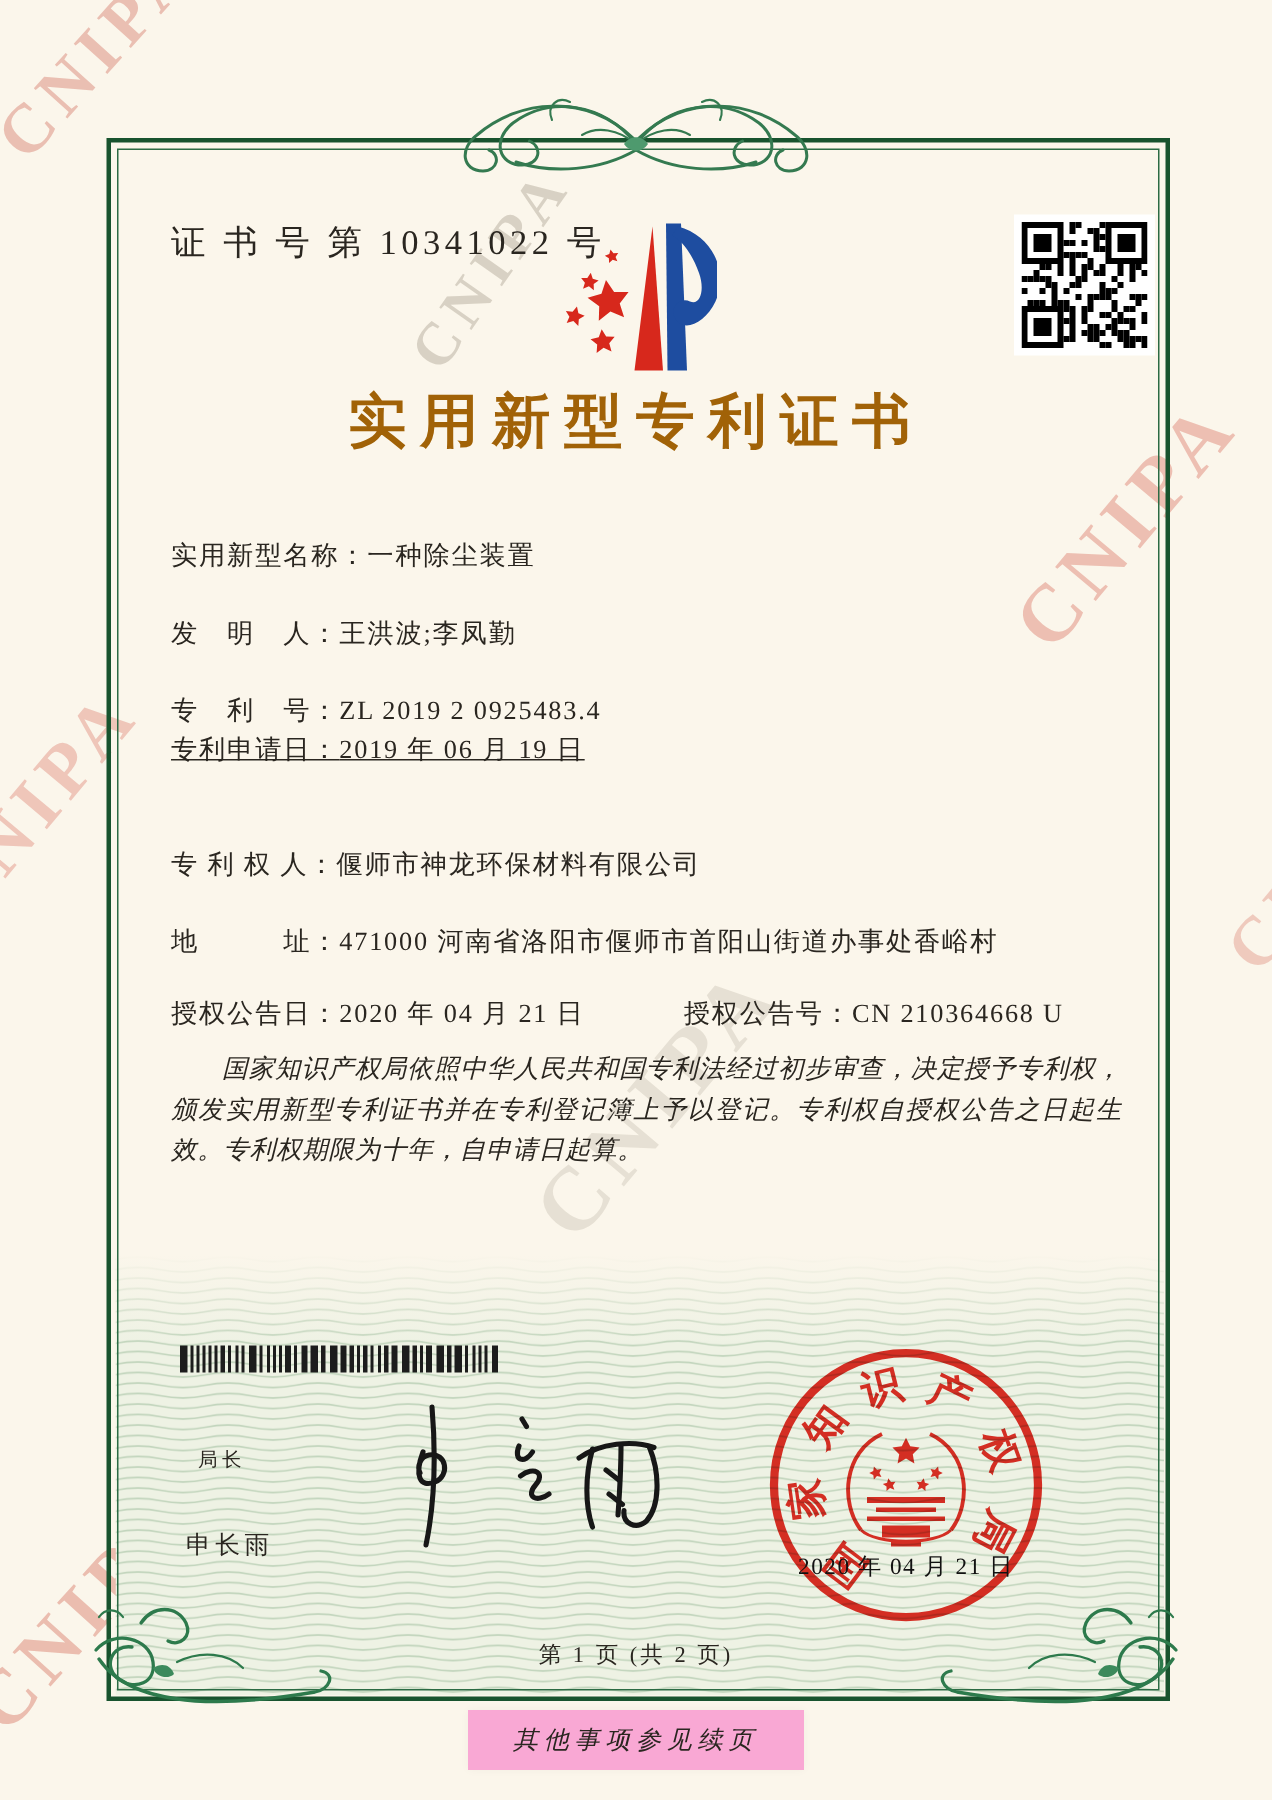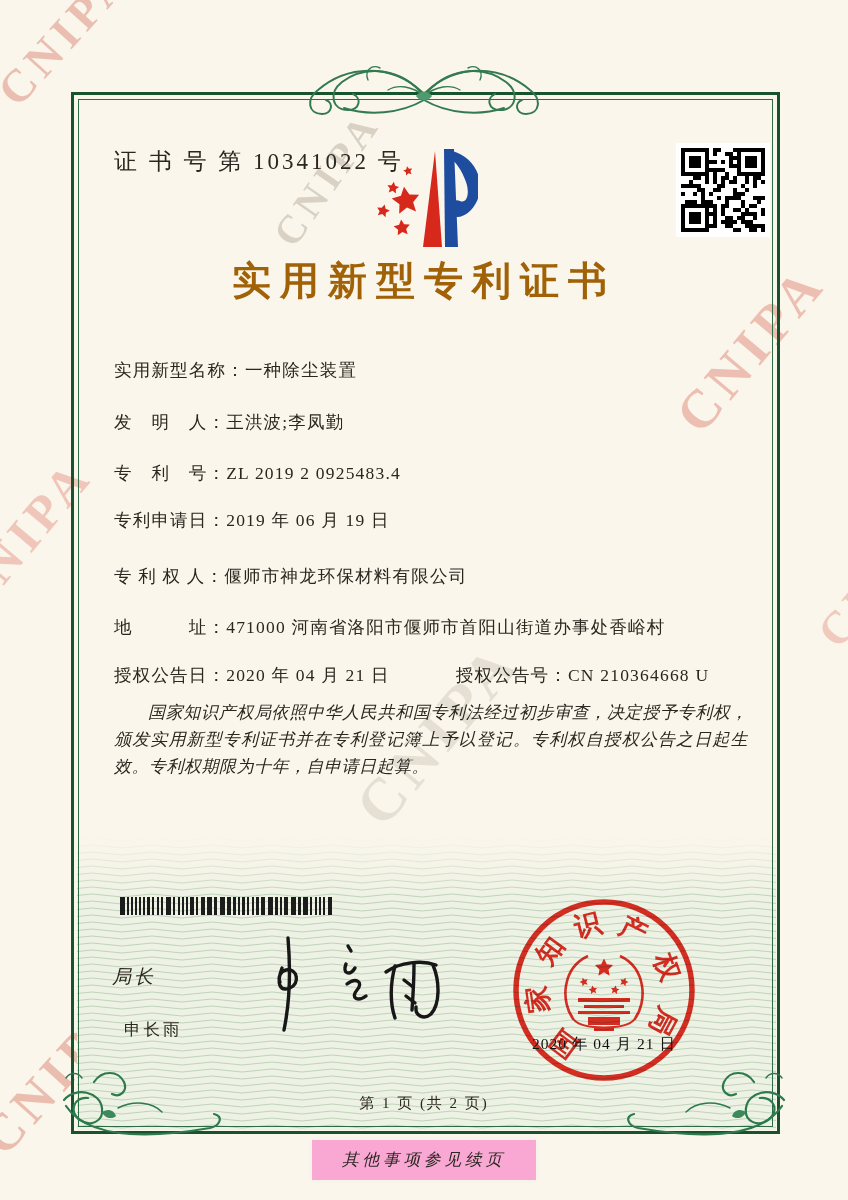--- a/index.html
+++ b/index.html
@@ -42,22 +42,22 @@
              line-height:27px;text-align:justify;font-style:italic;letter-spacing:.5px;}
   .body-text p{margin:0;text-indent:2em;}
 
   
   .band{position:absolute;left:77px;top:836px;width:699px;height:294px;}
   .band-fade{position:absolute;left:77px;top:836px;width:699px;height:60px;
              background:linear-gradient(to bottom,#fbf6eb,rgba(251,246,235,0));}
 
   
   .barcode{position:absolute;left:120px;top:896px;}
-  .sig-title{position:absolute;left:112px;top:964px;font-size:19px;letter-spacing:3px;
-             font-family:"Liberation Sans","DejaVu Sans",sans-serif;font-style:italic;}
+  .sig-title{position:absolute;left:132px;top:964px;font-size:13px;letter-spacing:3px;
+             font-family:"Liberation Sans","DejaVu Sans",sans-serif;}
   .sig-name{position:absolute;left:124px;top:1000px;font-size:16.5px;letter-spacing:3px;
             font-family:"Liberation Sans","DejaVu Sans",sans-serif;margin-top:19px;}
   .sig-script{position:absolute;left:252px;top:932px;}
   .seal{position:absolute;left:508px;top:894px;mix-blend-mode:multiply;opacity:.95;}
   .seal-date{position:absolute;left:504px;top:1034px;width:200px;text-align:center;
              font-size:15.5px;letter-spacing:1px;color:#111;}
   .page-info{position:absolute;left:0;top:1094px;width:848px;text-align:center;
              font-size:15px;letter-spacing:2px;}
   .cont-note{position:absolute;left:0;top:1140px;width:848px;text-align:center;}
   .cont-note span{display:inline-block;background:#f9a8d4;padding:9px 30px;font-size:16.5px;
@@ -289,21 +289,21 @@
         <rect x="8" y="64" width="12" height="12" fill="#000"></rect>
       </svg>
   </div>
 
   <div class="title">实用新型专利证书</div>
 
   <div id="fields">
       <div class="frow" style="top: 358px;"><span>实用新型名称：</span><span>一种除尘装置</span></div>
       <div class="frow" style="top: 410px;"><span>发　明　人：</span><span>王洪波;李凤勤</span></div>
       <div class="frow" style="top: 461px;"><span>专　利　号：</span><span>ZL 2019 2 0925483.4</span></div>
-      <div class="frow" style="top: 508px;"><span>专利申请日：</span><span>2019 年 06 月 19 日</span></div>
+      <div class="frow" style="top: 487px; text-decoration: underline;"><span>专利申请日：</span><span>2019 年 06 月 19 日</span></div>
       <div class="frow" style="top: 564px;"><span>专 利 权 人：</span><span>偃师市神龙环保材料有限公司</span></div>
       <div class="frow" style="top: 615px;"><span>地　　　址：</span><span>471000  河南省洛阳市偃师市首阳山街道办事处香峪村</span></div>
     </div>
 
   <div class="grant-row">
     <span><span>授权公告日：</span><span>2020 年 04 月 21 日</span></span>
     <span><span>授权公告号：</span><span>CN 210364668 U</span></span>
   </div>
 
   <div class="body-text">

